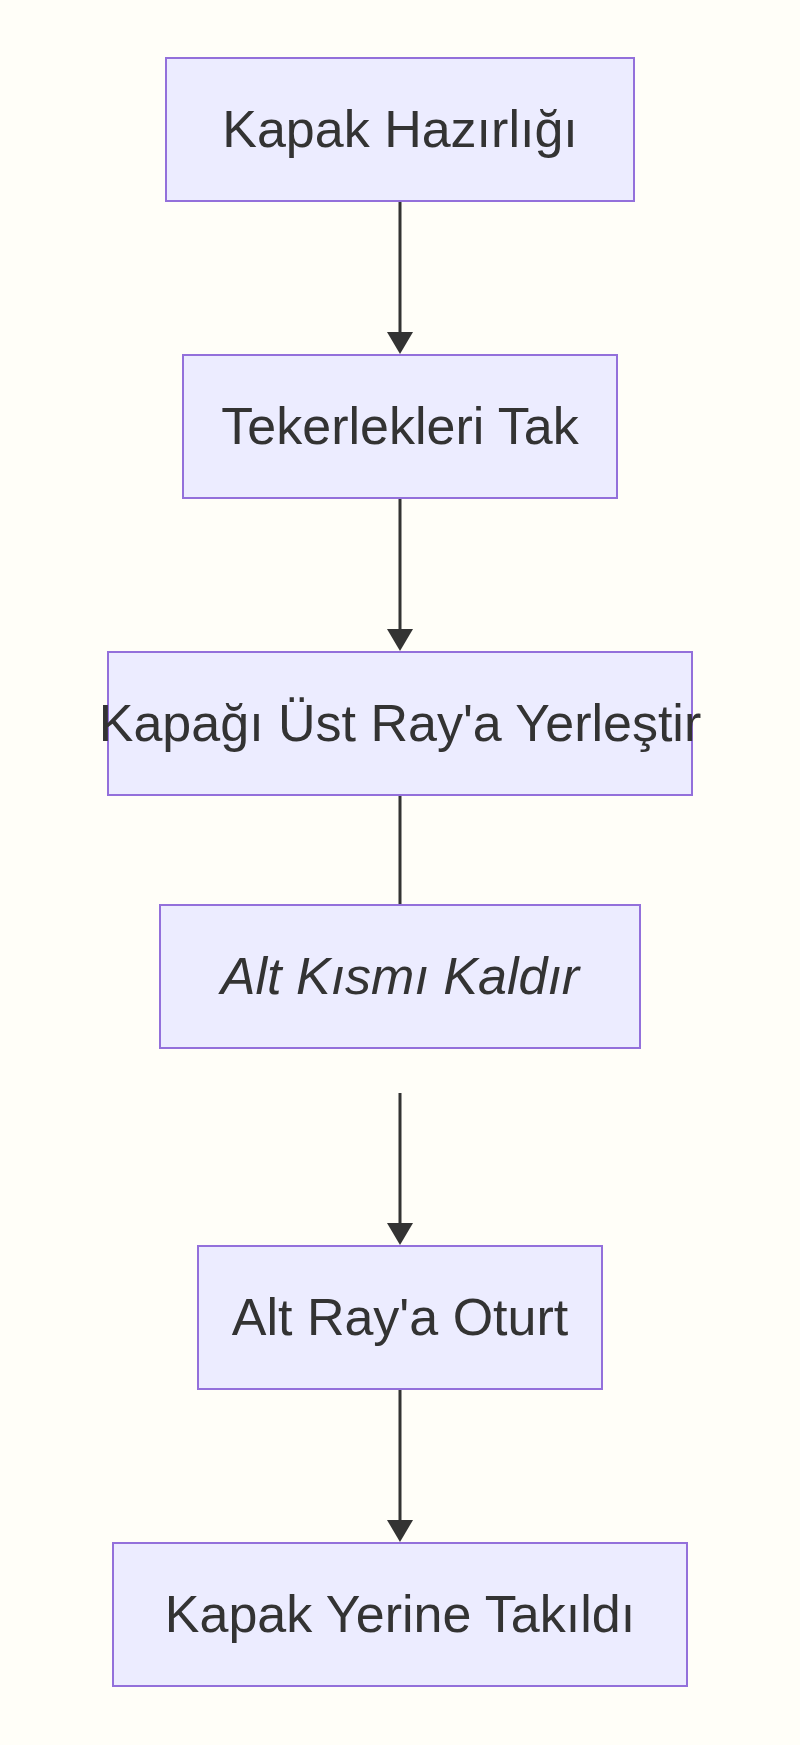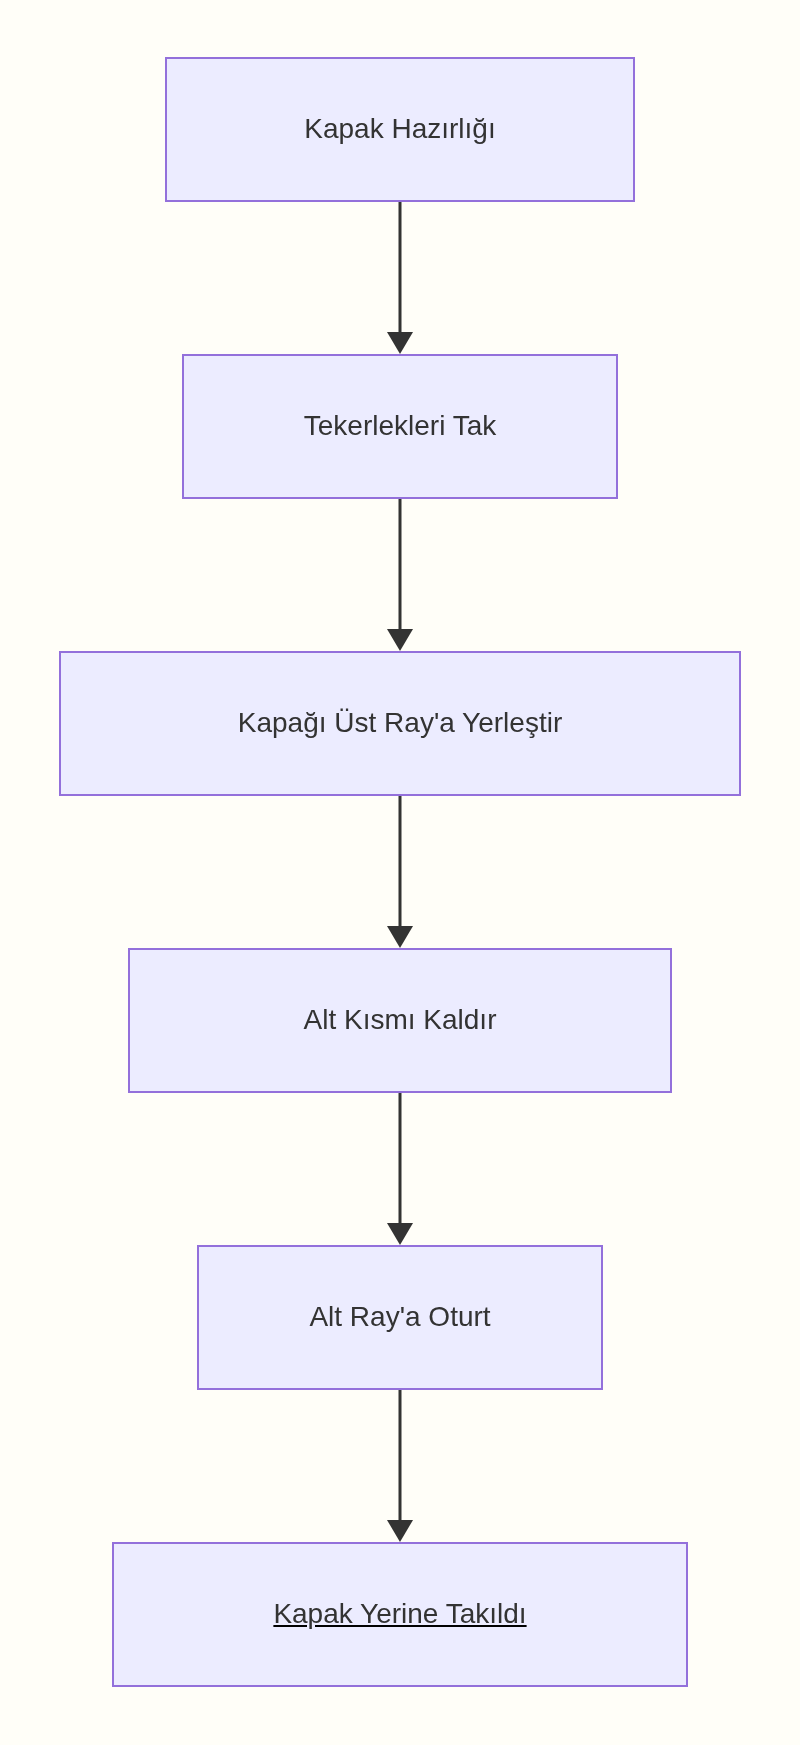--- a/index.html
+++ b/index.html
@@ -26,30 +26,30 @@
     height: 145px;
     background: var(--node-fill);
     border: 2px solid var(--node-border);
     display: flex;
     align-items: center;
     justify-content: center;
     text-align: center;
   }
   .node .label {
     color: var(--text);
-    font-size: 28px;
+    font-size: 52px;
     line-height: 1.1;
     white-space: nowrap;
   }
   .n1 { top: 57px;   width: 470px; }
   .n2 { top: 354px;  width: 436px; }
-  .n3 { top: 651px;  width: 682px; }
-  .n4 { top: 948px;  width: 544px; }
+  .n3 { top: 651px;  width: 586px; }
+  .n4 { top: 904px;  width: 482px; font-style: italic; }
   .n5 { top: 1245px; width: 406px; }
-  .n6 { top: 1542px; width: 576px; text-decoration: underline; }
+  .n6 { top: 1542px; width: 576px; }
 
   .arrow {
     position: absolute;
     left: 50%;
     transform: translateX(-50%);
     width: 28px;
   }
   .a1 { top: 202px;  height: 152px; }
   .a2 { top: 499px;  height: 152px; }
   .a3 { top: 796px;  height: 152px; }

